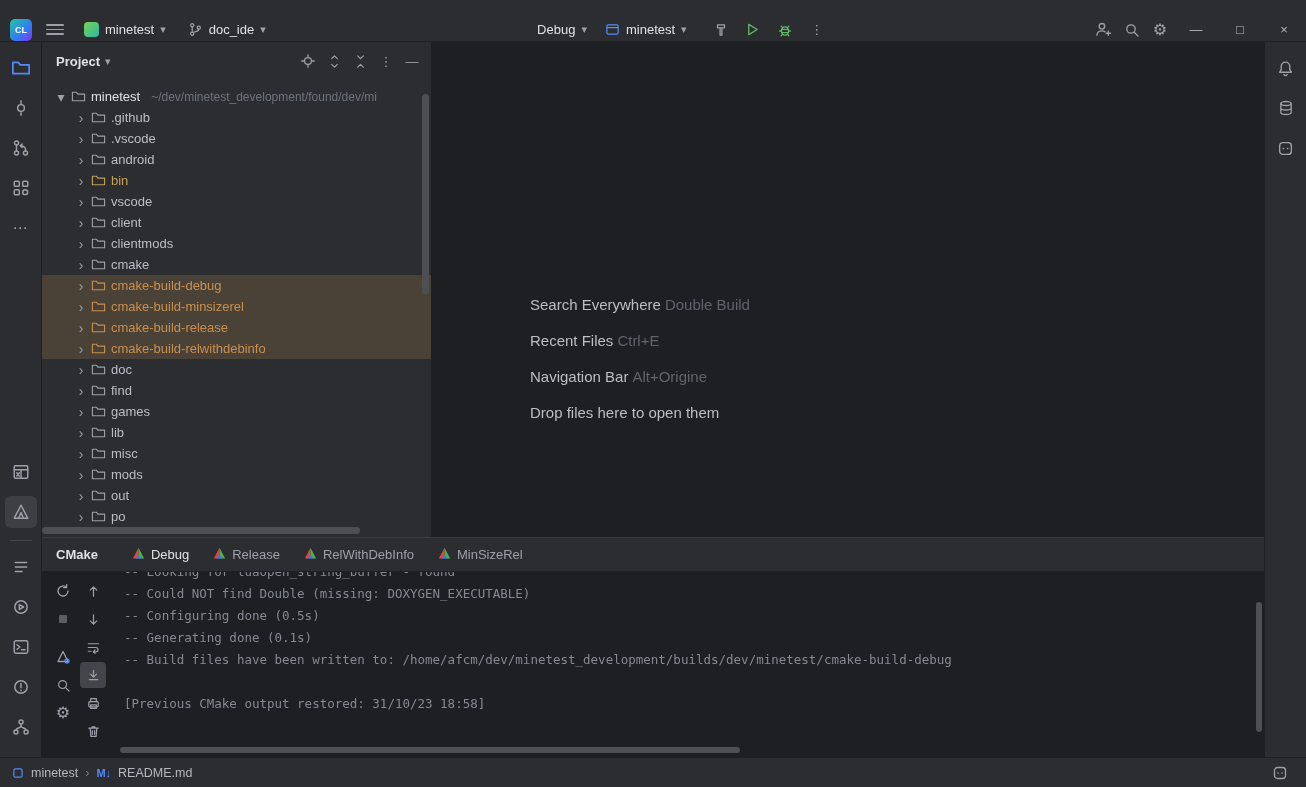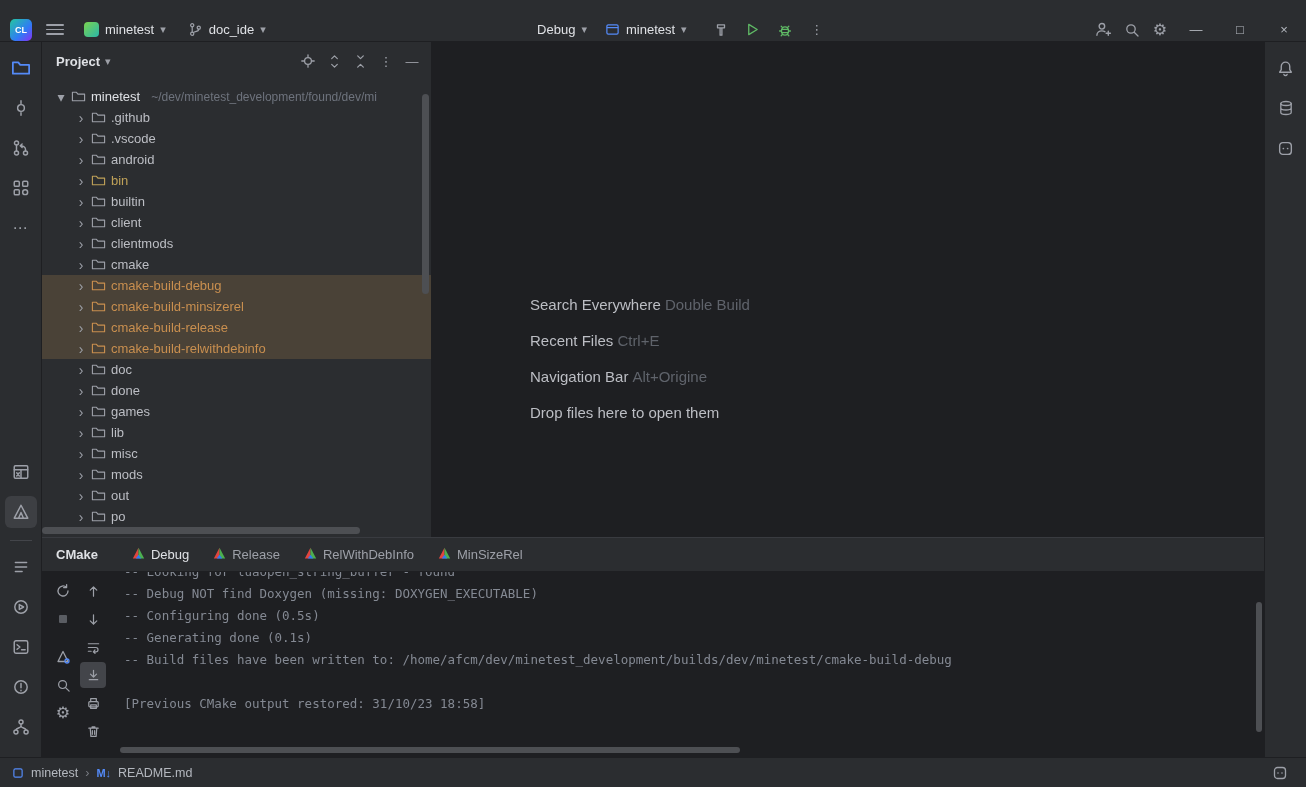--- a/index.html
+++ b/index.html
@@ -353,21 +353,21 @@
                 </span>
                 <span class="lbl">bin</span>
               </div>
               <div class="tree-row child normal">
                 <span class="chev">›</span>
                 <span class="ficon">
                   <svg width="15" height="15" viewBox="0 0 16 16">
                     <path d="M1.5 3.5 h4.3 l1.6 2 h7.1 v7 h-13 z" fill="none" stroke="currentColor" stroke-width="1.2" stroke-linejoin="round"></path>
                   </svg>
                 </span>
-                <span class="lbl">builtin</span>
+                <span class="lbl">vscode</span>
               </div>
               <div class="tree-row child normal">
                 <span class="chev">›</span>
                 <span class="ficon">
                   <svg width="15" height="15" viewBox="0 0 16 16">
                     <path d="M1.5 3.5 h4.3 l1.6 2 h7.1 v7 h-13 z" fill="none" stroke="currentColor" stroke-width="1.2" stroke-linejoin="round"></path>
                   </svg>
                 </span>
                 <span class="lbl">client</span>
               </div>
@@ -434,21 +434,21 @@
                 </span>
                 <span class="lbl">doc</span>
               </div>
               <div class="tree-row child normal">
                 <span class="chev">›</span>
                 <span class="ficon">
                   <svg width="15" height="15" viewBox="0 0 16 16">
                     <path d="M1.5 3.5 h4.3 l1.6 2 h7.1 v7 h-13 z" fill="none" stroke="currentColor" stroke-width="1.2" stroke-linejoin="round"></path>
                   </svg>
                 </span>
-                <span class="lbl">done</span>
+                <span class="lbl">find</span>
               </div>
               <div class="tree-row child normal">
                 <span class="chev">›</span>
                 <span class="ficon">
                   <svg width="15" height="15" viewBox="0 0 16 16">
                     <path d="M1.5 3.5 h4.3 l1.6 2 h7.1 v7 h-13 z" fill="none" stroke="currentColor" stroke-width="1.2" stroke-linejoin="round"></path>
                   </svg>
                 </span>
                 <span class="lbl">games</span>
               </div>
@@ -619,21 +619,21 @@
               </div>
               <div class="ct-btn">
                 <svg class="ico" width="15" height="15" viewBox="0 0 16 16">
                   <path d="M3 4.5 h10 M6.5 4.5 V3 h3 v1.5 M4.5 4.5 l.7 8.7 h5.6 l.7 -8.7 M6.8 7 v4 M9.2 7 v4"></path>
                 </svg>
               </div>
             </div>
           </div>
           <div class="console">
               <div class="cline">-- Looking for luaopen_string_buffer - found</div>
-              <div class="cline">-- Debug NOT find Doxygen (missing: DOXYGEN_EXECUTABLE)</div>
+              <div class="cline">-- Could NOT find Double (missing: DOXYGEN_EXECUTABLE)</div>
               <div class="cline">-- Configuring done (0.5s)</div>
               <div class="cline">-- Generating done (0.1s)</div>
               <div class="cline">-- Build files have been written to: /home/afcm/dev/minetest_development/builds/dev/minetest/cmake-build-debug</div>
               <div class="cline">&nbsp;</div>
               <div class="cline">[Previous CMake output restored: 31/10/23 18:58]</div>
             </div>
           <div class="scroll-thumb" style="left:78px; bottom:4px; width:620px; height:6px;"></div>
           <div class="scroll-thumb" style="right:2px; top:30px; width:6px; height:130px;"></div>
         </div>
       </section>

